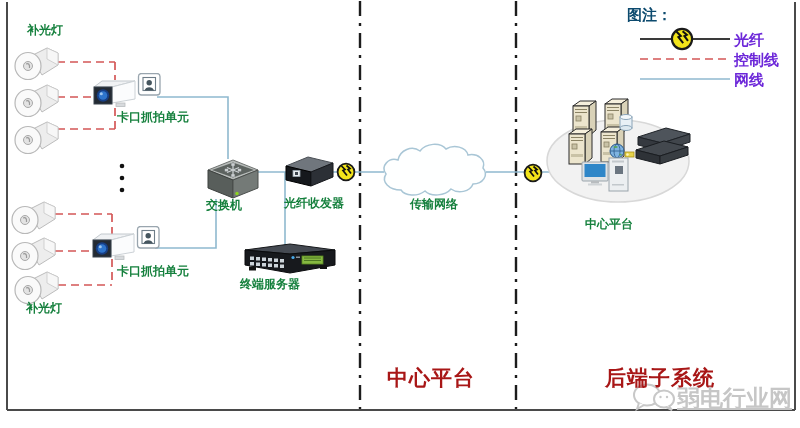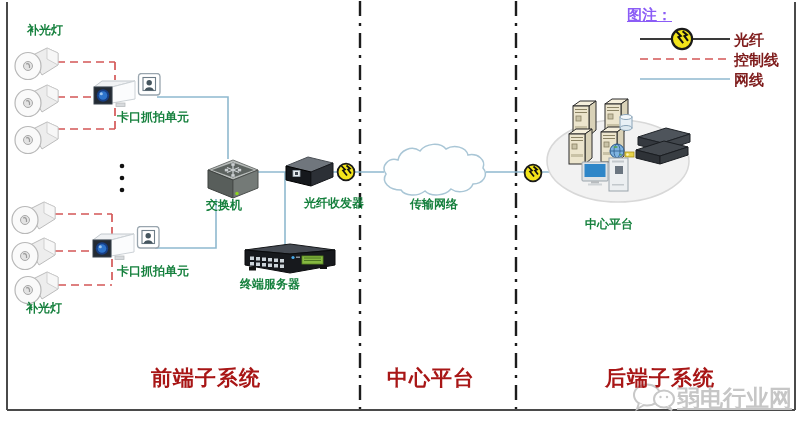--- a/index.html
+++ b/index.html
@@ -2,22 +2,22 @@
 <html><head>
 <meta charset="utf-8">
 <style>
   html,body{margin:0;padding:0;background:#fff;}
   #stage{
     position:relative;width:800px;height:428px;background:#ffffff;overflow:hidden;
     font-family:"Liberation Sans","DejaVu Sans",sans-serif;
   }
   #wires{position:absolute;left:0;top:0;width:800px;height:428px;}
   .lbl{position:absolute;color:#15803d;font-size:12px;font-weight:600;white-space:nowrap;line-height:1.1;}
-  .legend-title{position:absolute;left:627px;top:6px;font-size:15px;font-weight:bold;color:#8b5cf6;text-decoration:underline;}
-  .legend-lbl{position:absolute;left:734px;font-size:15px;font-weight:bold;color:#7f1d1d;white-space:nowrap;}
+  .legend-title{position:absolute;left:627px;top:6px;font-size:15px;font-weight:bold;color:#0c4a6e;}
+  .legend-lbl{position:absolute;left:734px;font-size:15px;font-weight:bold;color:#6d28d9;white-space:nowrap;}
   .section-lbl{position:absolute;top:364px;font-size:21px;font-weight:bold;color:#a81616;letter-spacing:1px;white-space:nowrap;}
   .watermark-text{position:absolute;left:677px;top:383px;font-size:23px;font-weight:bold;color:#c6c6c6;white-space:nowrap;text-decoration:underline;}
 </style>
 </head>
 <body>
 
 <div id="stage">
 
   <svg id="wires" viewBox="0 0 800 428" xmlns="http://www.w3.org/2000/svg">
     <defs>
@@ -212,24 +212,23 @@
   <div class="legend-title">图注：</div>
   <div class="legend-lbl" style="top:31px;">光纤</div>
   <div class="legend-lbl" style="top:51px;">控制线</div>
   <div class="legend-lbl" style="top:71px;">网线</div>
 
   <div class="lbl" style="left:27px;top:24px;">补光灯</div>
   <div class="lbl" style="left:117px;top:111px;">卡口抓拍单元</div>
   <div class="lbl" style="left:117px;top:265px;">卡口抓拍单元</div>
   <div class="lbl" style="left:26px;top:302px;">补光灯</div>
   <div class="lbl" style="left:206px;top:199px;">交换机</div>
-  <div class="lbl" style="left:304px;top:197px;">光纤收发器</div>
+  <div class="lbl" style="left:284px;top:197px;">光纤收发器</div>
   <div class="lbl" style="left:240px;top:278px;">终端服务器</div>
   <div class="lbl" style="left:410px;top:198px;">传输网络</div>
   <div class="lbl" style="left:585px;top:197px;margin-top:21px;">中心平台</div>
 
-  <div class="section-lbl" style="left:151px;">前端子系统</div>
   <div class="section-lbl" style="left:387px;">中心平台</div>
   <div class="section-lbl" style="left:605px;">后端子系统</div>
 
   <div class="watermark-text">弱电行业网</div>
 
 </div>
 
 </body></html>

